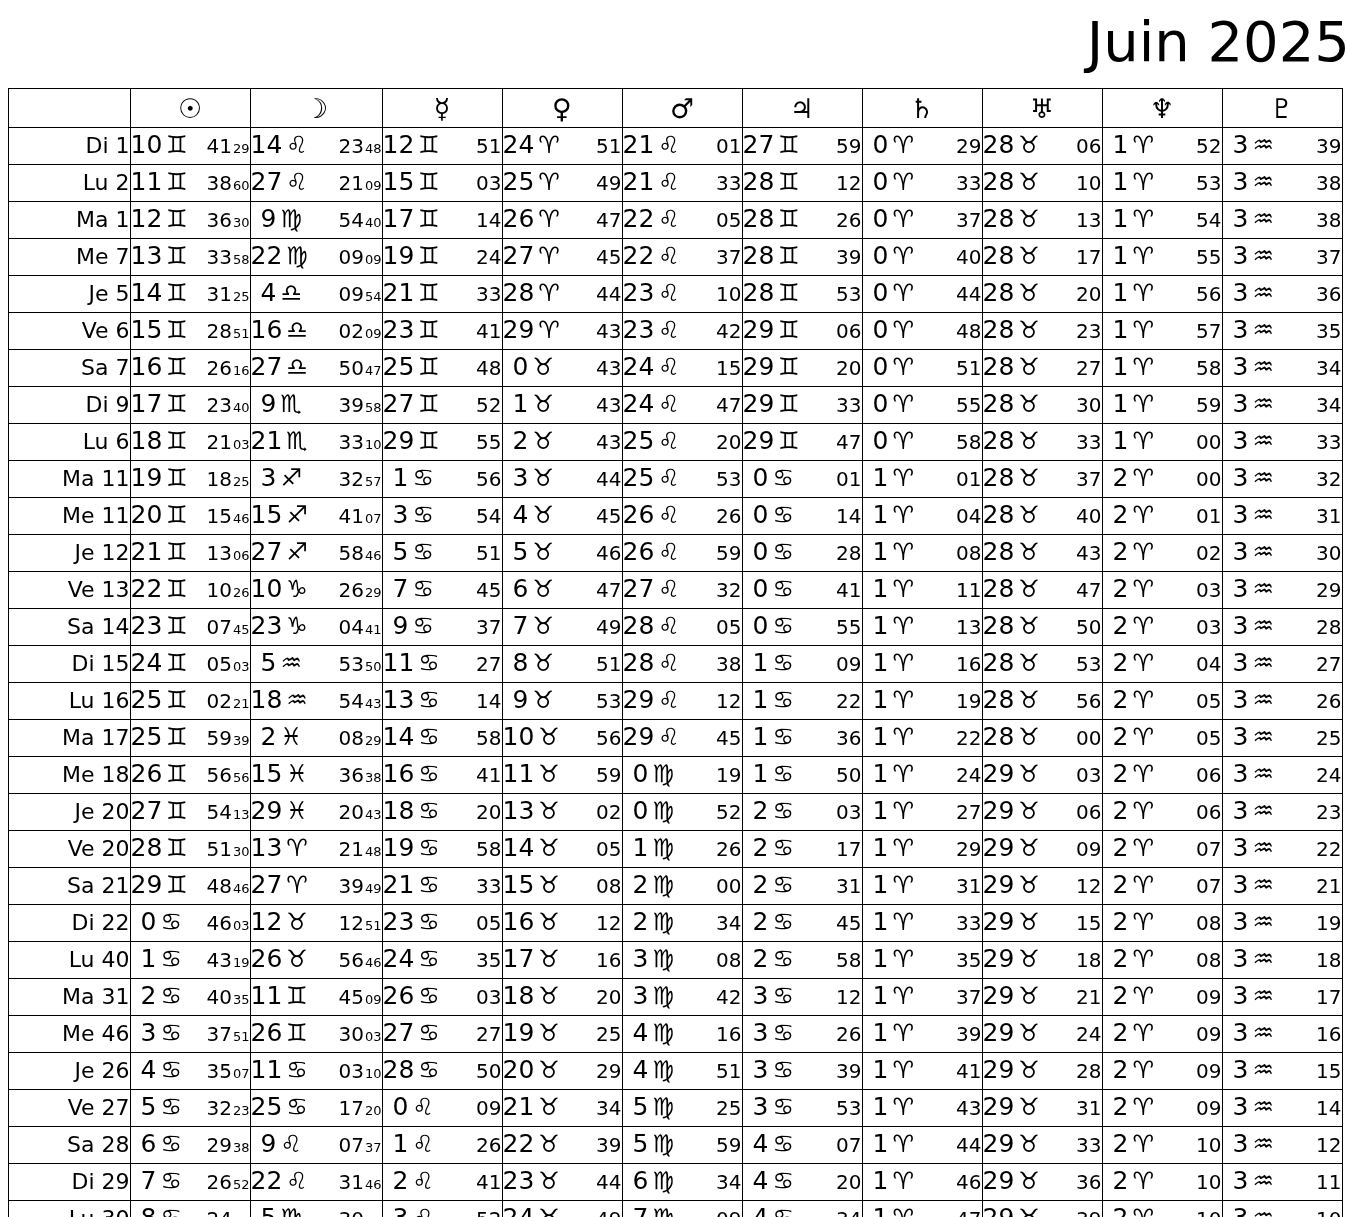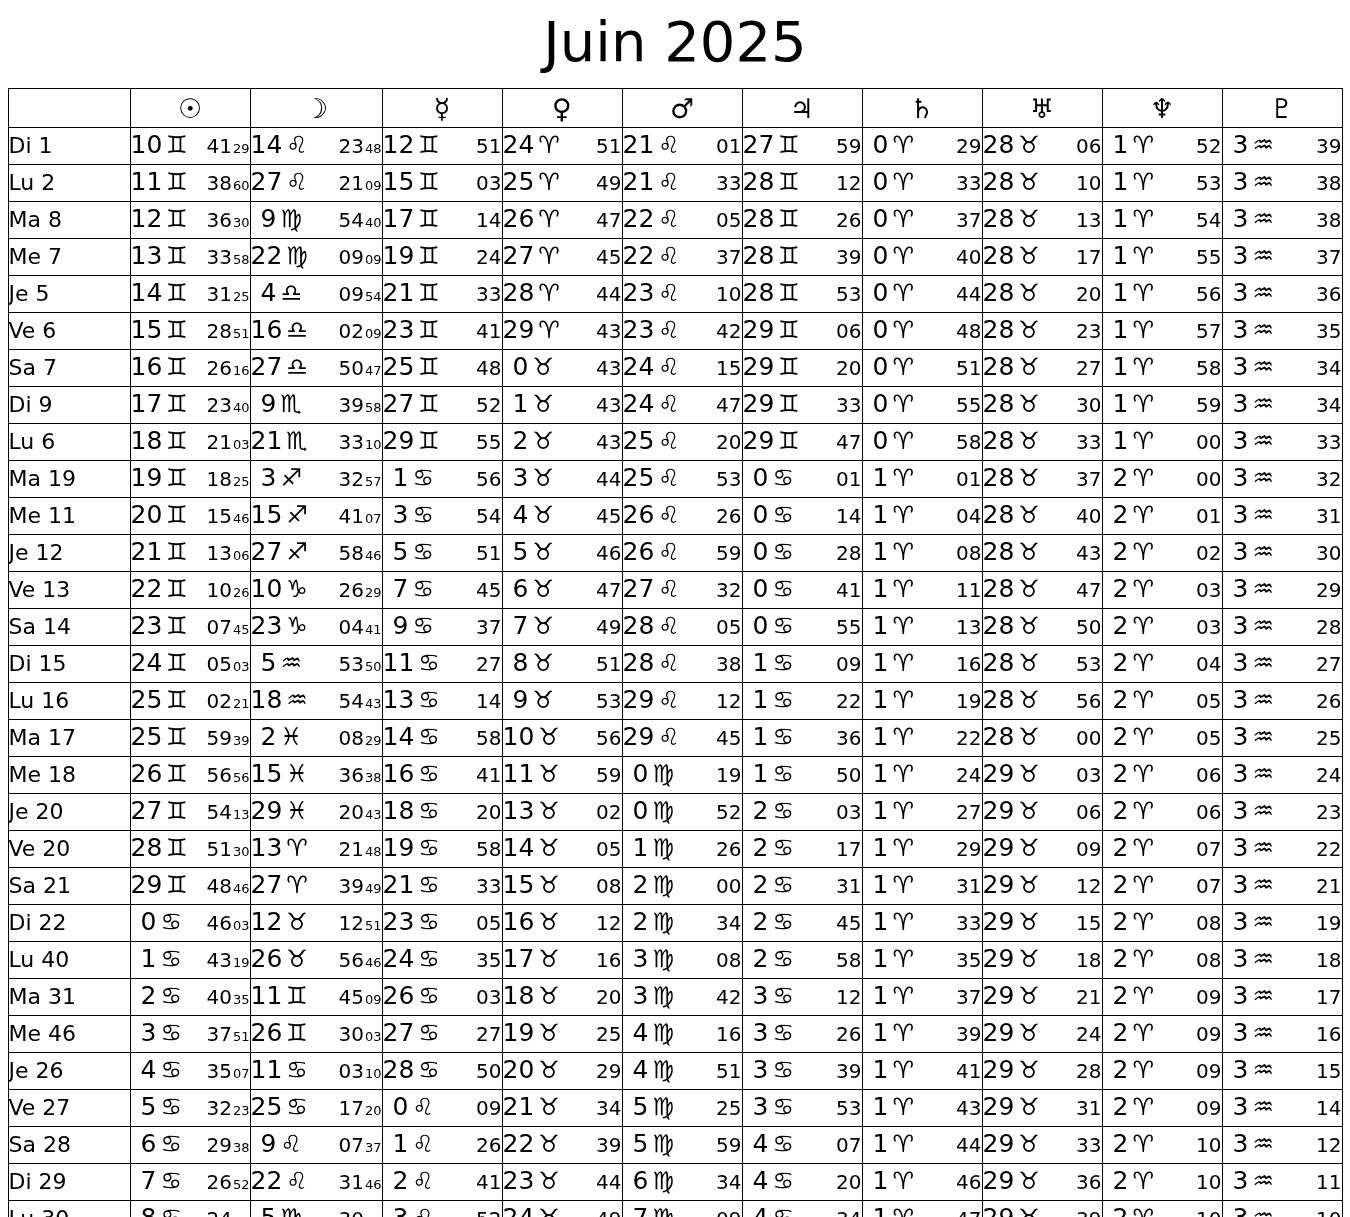--- a/index.html
+++ b/index.html
@@ -14,21 +14,21 @@
     color: #000000;
     overflow: hidden;
   }
   .page {
     position: relative;
     width: 1350px;
     height: 1217px;
     box-sizing: border-box;
   }
   .title {
-    text-align: center;
+    text-align: right;
     font-size: 56px;
     font-weight: normal;
     letter-spacing: 0px;
     line-height: 1;
     padding-top: 14px;
     padding-bottom: 18px;
     font-family: "DejaVu Sans", sans-serif;
   }
   table.eph {
     border-collapse: collapse;
@@ -47,21 +47,21 @@
     font-size: 26px;
     text-align: center;
     line-height: 1;
   }
   .sym {
     font-size: 27px;
     line-height: 1;
     display: inline-block;
   }
   .daycell {
-    text-align: left;
+    text-align: right;
     padding-right: 8px;
     font-size: 22px;
     height: 36px;
     line-height: 36px;
     white-space: nowrap;
     overflow: hidden;
   }
   .pcell {
     height: 36px;
     position: relative;
@@ -284,21 +284,21 @@
           </td>
           <td class="pcell">
             <div class="prow">
               <span class="deg">3</span>
               <span class="zod">♒</span>
               <span class="min">38</span>
             </div>
           </td>
         </tr>
         <tr>
-          <td class="daycell">Ma 8</td>
+          <td class="daycell">Ma 1</td>
           <td class="pcell">
             <div class="prow">
               <span class="deg">12</span>
               <span class="zod">♊</span>
               <span class="min">36</span>
               <span class="sec">30</span>
             </div>
           </td>
           <td class="pcell">
             <div class="prow">
@@ -809,21 +809,21 @@
           </td>
           <td class="pcell">
             <div class="prow">
               <span class="deg">3</span>
               <span class="zod">♒</span>
               <span class="min">33</span>
             </div>
           </td>
         </tr>
         <tr>
-          <td class="daycell">Ma 19</td>
+          <td class="daycell">Ma 11</td>
           <td class="pcell">
             <div class="prow">
               <span class="deg">19</span>
               <span class="zod">♊</span>
               <span class="min">18</span>
               <span class="sec">25</span>
             </div>
           </td>
           <td class="pcell">
             <div class="prow">

